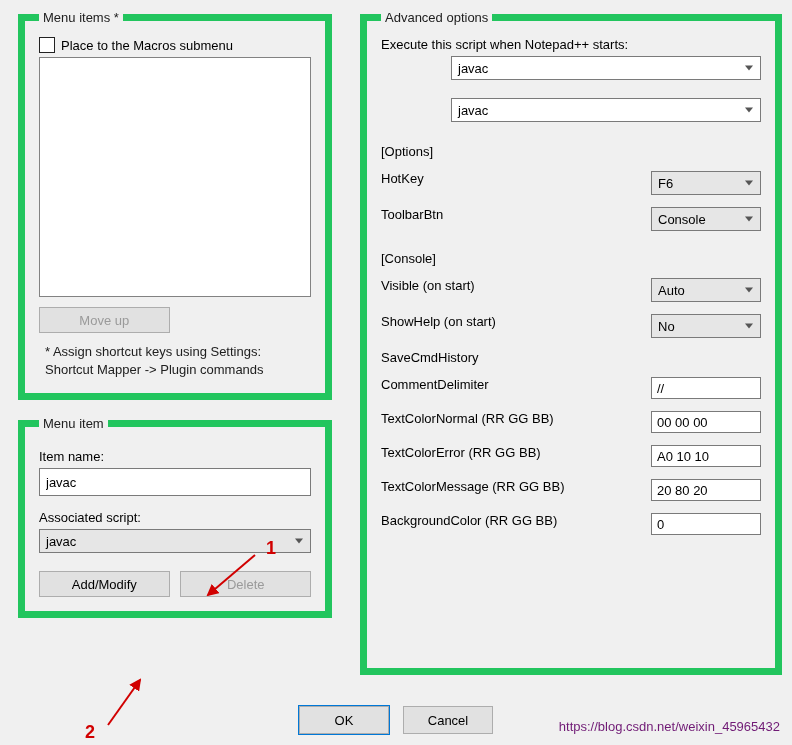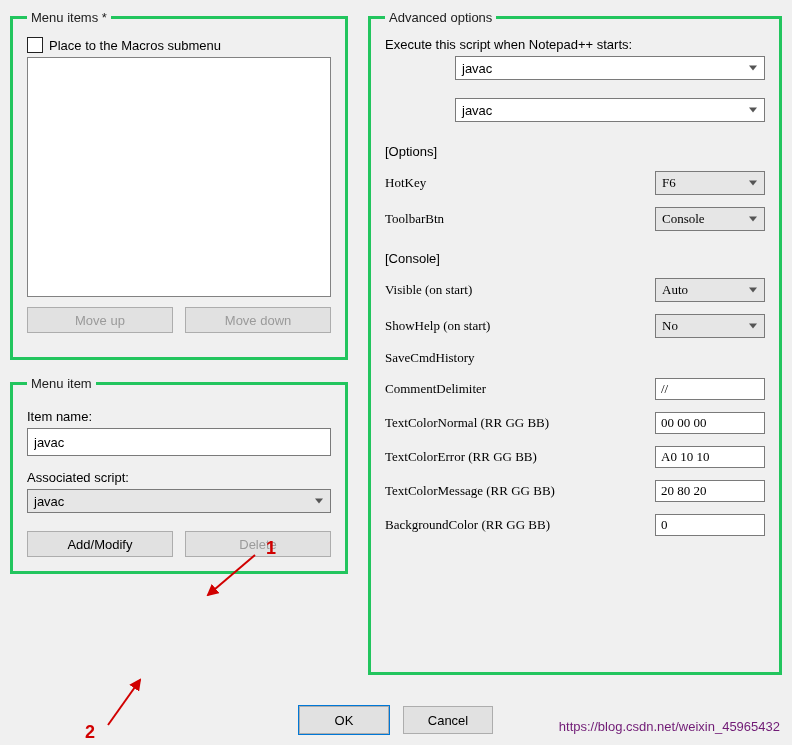--- a/index.html
+++ b/index.html
@@ -14,22 +14,22 @@
       position: relative;
     }
     .main-layout {
       display: flex;
       gap: 20px;
       margin-bottom: 15px;
     }
     .col-left { width: 350px; }
     .col-right { flex: 1; }
     fieldset {
-      border: 3px solid #22c55e;
-      margin: 0 0 16px 0;
+      border: 7px solid #22c55e;
+      margin: 0 0 16px 8px;
       padding: 12px 14px 14px 14px;
       background: #f0f0f0;
     }
     legend {
       padding: 0 4px;
       font-size: 13px;
       color: #202020;
     }
     .checkbox-row { display: flex; align-items: center; margin-bottom: 4px; }
     input[type="checkbox"] {
@@ -66,23 +66,22 @@
     .chev {
       position: absolute; right: 7px; top: 50%; transform: translateY(-50%);
       width: 0; height: 0; border-left: 4px solid transparent;
       border-right: 4px solid transparent; border-top: 5px solid #555;
     }
     .adv-row { margin-bottom: 10px; }
     .adv-label { margin-bottom: 4px; display: block; }
     .adv-select-indent { margin-left: 70px; }
     .section-label { margin: 8px 0 10px 0; }
     .opt-row {
-      display: flex; align-items: center; justify-content: space-between;
+      display: flex; justify-content: space-between;
       margin: 12px 0;
-      font-family: Liberation Serif, serif;
     }
     .opt-row .lbl { font-size: 13px; }
     .val-input {
       width: 110px; height: 22px; border: 1px solid #7a7a7a; background: #fff;
       font-family: inherit; font-size: 13px; padding: 1px 5px;
     }
     .footer {
       display: flex; justify-content: center; gap: 14px; margin-top: 5px;
       position: relative;
     }
@@ -108,22 +107,22 @@
 
     <fieldset>
       <legend>Menu items *</legend>
       <div class="checkbox-row">
         <input type="checkbox" style="">
         <span>Place to the Macros submenu</span>
       </div>
       <div class="listbox"></div>
       <div class="btn-row-2">
         <button class="btn disabled">Move up</button>
-        <button class="btn disabled">Move down</button>
-      </div>
+      </div>
+      <div class="hint">* Assign shortcut keys using Settings: Shortcut Mapper -&gt; Plugin commands</div>
     </fieldset>
 
     <fieldset>
       <legend>Menu item</legend>
       <span class="label">Item name:</span>
       <input class="textfield" value="javac" style="">
       <span class="label" style="margin-top:14px;">Associated script:</span>
       <div class="select">
         <span>javac</span>
         <span class="chev"></span>

